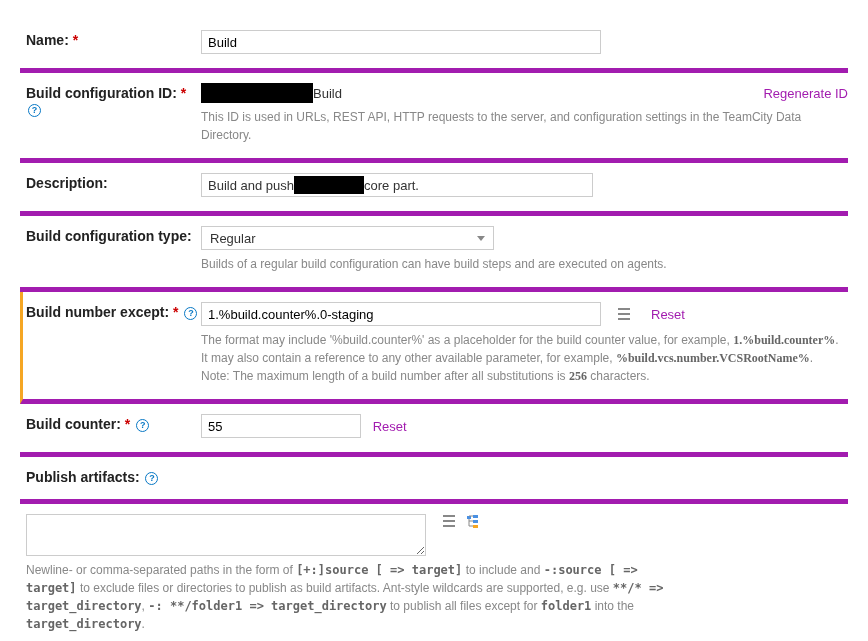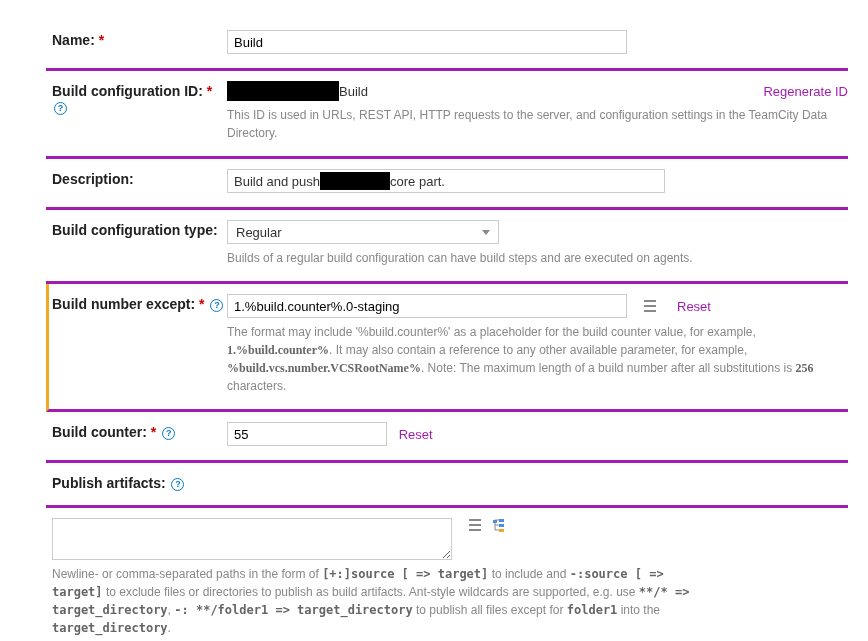--- a/index.html
+++ b/index.html
@@ -8,22 +8,21 @@
       font-size: 13px;
       color: #333;
       margin: 0;
       padding: 20px 20px 20px 20px;
       background: #fff;
     }
     .form-row {
       display: flex;
       align-items: flex-start;
       padding: 10px 0 14px 6px;
-      border-bottom: 3px solid #a21caf;
-      margin-left: 26px;
+      border-bottom: 5px solid #a21caf;
     }
     .form-row.accent {
       border-left: 3px solid #f5a623;
       padding-left: 3px;
     }
     .label-col {
       width: 175px;
       flex-shrink: 0;
       font-weight: 600;
       font-size: 14px;
@@ -66,21 +65,21 @@
       width: 400px;
       height: 42px;
       resize: vertical;
     }
     .select {
       display: inline-flex;
       align-items: center;
       justify-content: space-between;
       border: 1px solid #ccc;
       padding: 3px 8px;
-      width: 272px;
+      width: 293px;
       height: 24px;
       background: #fff;
       cursor: pointer;
     }
     .select .caret {
       width: 0; height: 0;
       border-left: 4px solid transparent;
       border-right: 4px solid transparent;
       border-top: 5px solid #888;
     }
@@ -138,21 +137,21 @@
         <span style="margin-right:auto;">Build</span>
       <a class="link" style="margin-left:260px;">Regenerate ID</a>
     </div>
     <div class="desc">This ID is used in URLs, REST API, HTTP requests to the server, and configuration settings in the TeamCity Data Directory.</div>
   </div>
 </div>
 
 <div class="form-row">
   <div class="label-col">Description:</div>
   <div class="value-col">
-    <div style="border:1px solid #ccc;width:438px;height:24px;display:flex;align-items:center;padding:0 6px;overflow:hidden;">
+    <div style="border:1px solid #ccc;width:392px;height:24px;display:flex;align-items:center;padding:0 6px;overflow:hidden;">
       <span>Build and push</span>
       <span class="redact small" style="margin:0 0px;"></span>
       <span>core part.</span>
     </div>
   </div>
 </div>
 
 <div class="form-row">
   <div class="label-col">Build configuration type:</div>
   <div class="value-col">

